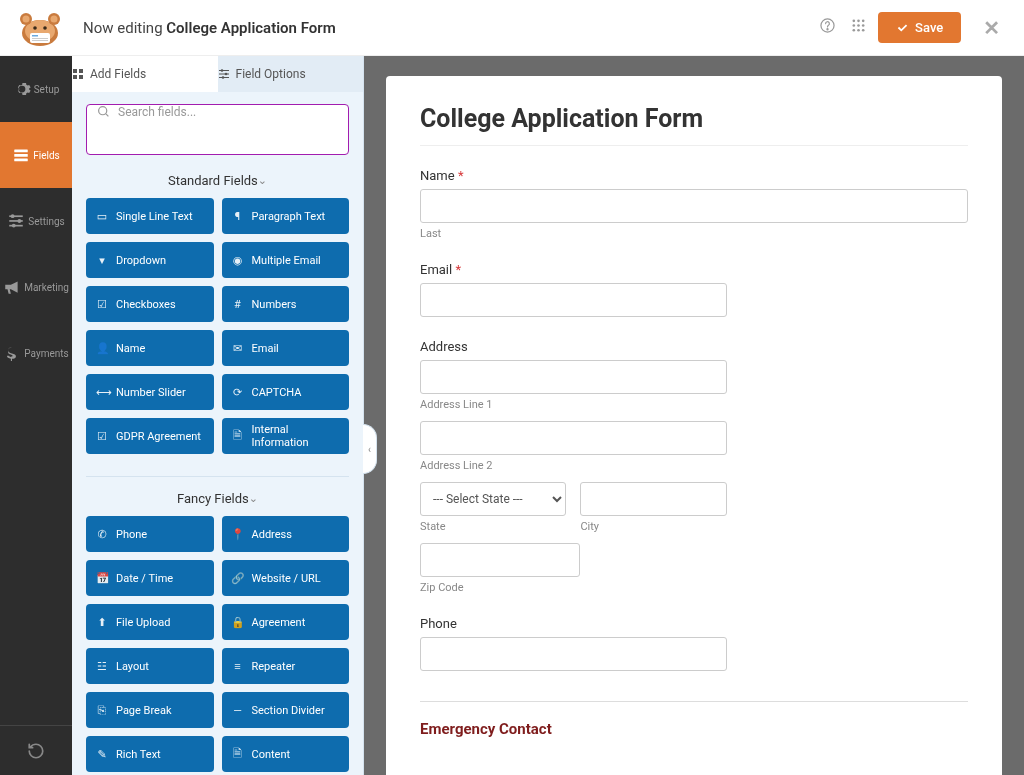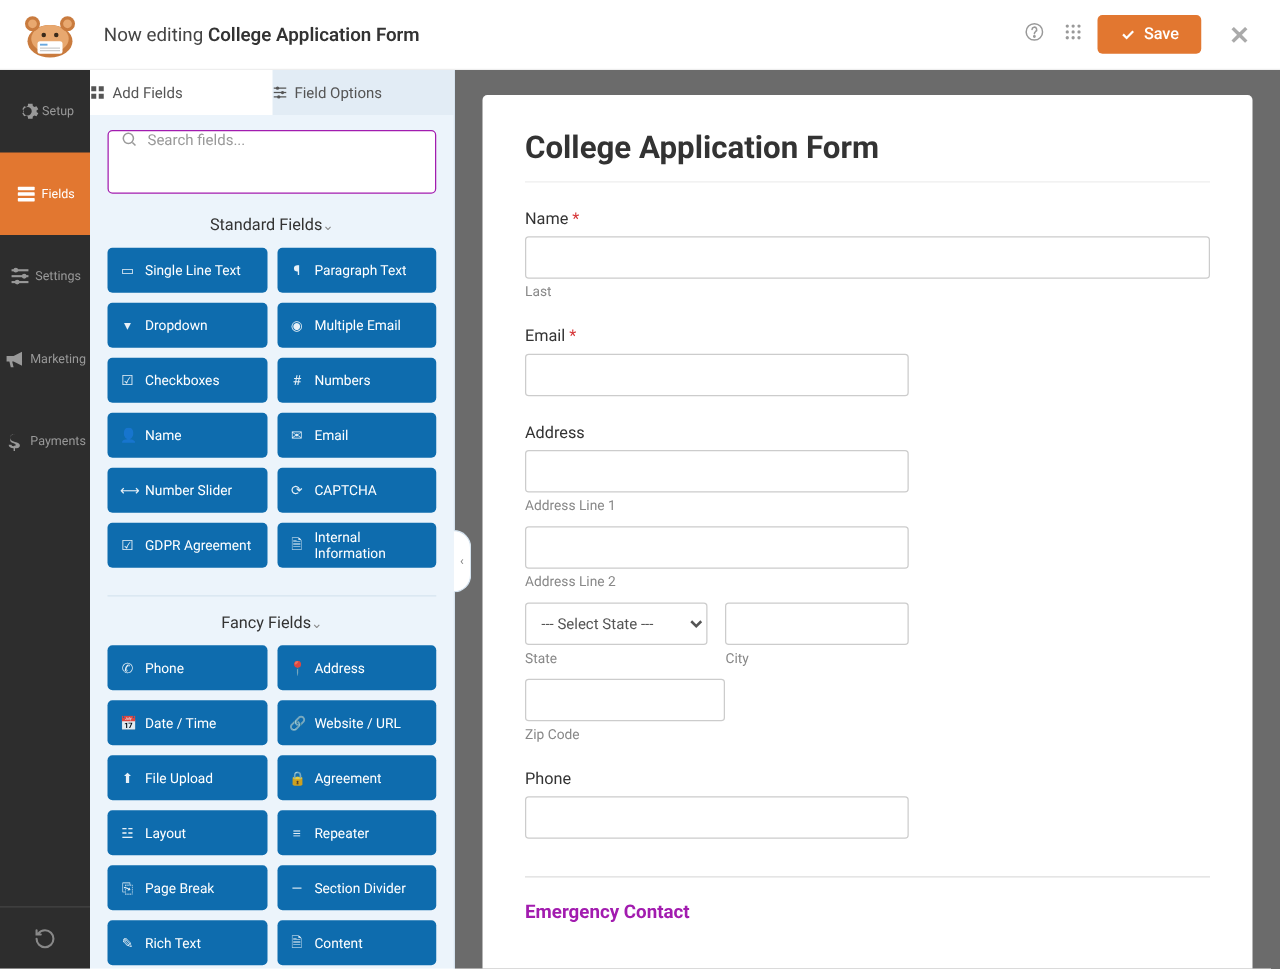--- a/index.html
+++ b/index.html
@@ -46,21 +46,21 @@
 .fld { margin-bottom:22px; }
 .fld-label { font-size:13px; font-weight:400; color:#333; margin-bottom:6px; }
 .req { color:#d63638; }
 .row { display:flex; gap:14px; }
 .col { flex:1; }
 .input { width:100%; height:34px; border:1px solid #ccc; border-radius:3px; padding:0 8px; font-size:13px; }
 .sublabel { font-size:11px; color:#888; margin-top:4px; }
 .select { width:100%; height:34px; border:1px solid #ccc; border-radius:3px; padding:0 8px; font-size:12px; color:#555; background:#fff; }
 .zip-col { width:160px; }
 .emergency-hr { height:1px; background:#ddd; margin:30px 0 18px; }
-.section-title { font-size:15px; font-weight:700; color:#a21caf; }
+.section-title { font-size:15px; font-weight:700; color:#7f1d1d; }
 
 .collapse-handle { position:absolute; left:-1px; top:368px; width:14px; height:50px; background:#fff; border:1px solid #d5e3ef; border-left:none; border-radius:0 24px 24px 0; display:flex; align-items:center; justify-content:center; color:#888; font-size:10px; cursor:pointer; z-index:5; }
 </style>
 </head>
 <body>
 
 <div class="top-bar">
   <div class="logo">
     <svg viewBox="0 0 44 38">
         <ellipse cx="22" cy="24" rx="18" ry="13" fill="#c97b3e"></ellipse>

